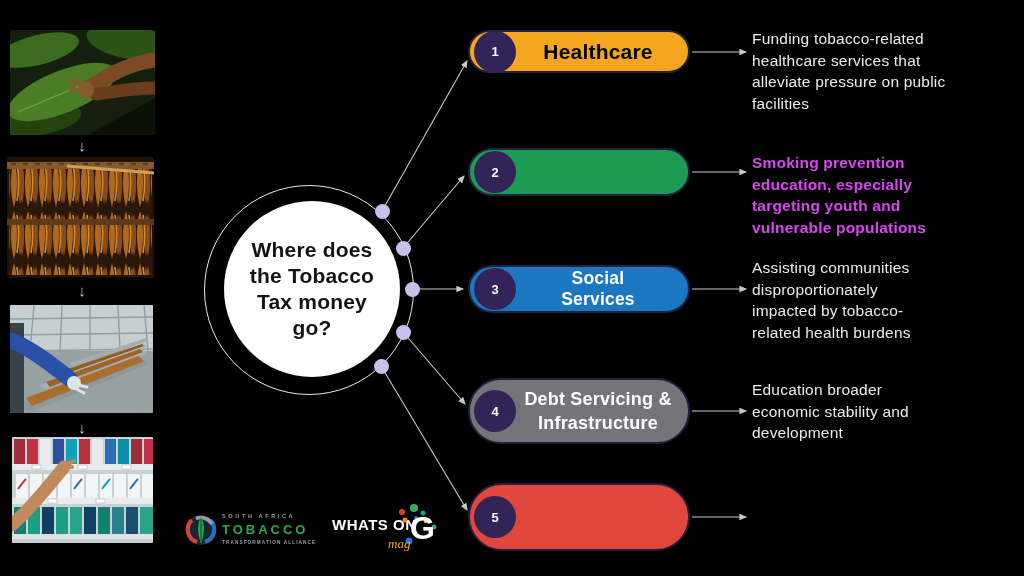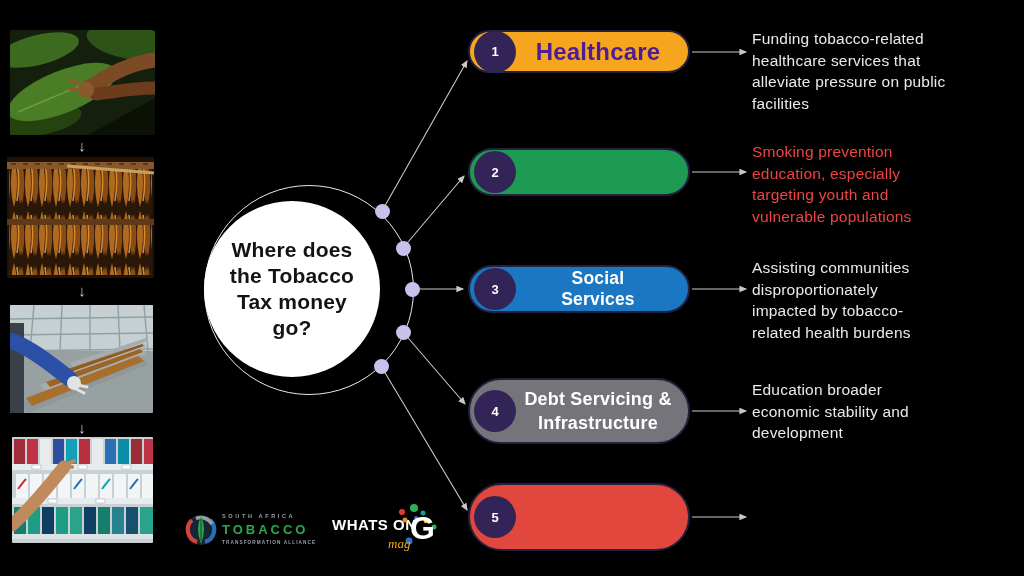--- a/index.html
+++ b/index.html
@@ -4,21 +4,21 @@
 <style>
   html,body{margin:0;padding:0;background:#000;}
   .stage{position:relative;width:1024px;height:576px;background:#000;overflow:hidden;
          font-family:"Liberation Sans",sans-serif;}
   .photo{position:absolute;overflow:hidden;border-radius:1px;}
   .photo svg{display:block;}
   .down-arrow{position:absolute;color:#cfcfcf;font-size:15px;line-height:15px;width:16px;text-align:center;}
   
   .hub-ring{position:absolute;left:204px;top:185px;width:208px;height:208px;border:1px solid #e9e9e9;
             border-radius:50%;}
-  .hub-circle{position:absolute;left:204px;top:201px;width:176px;height:176px;border-radius:50%;
+  .hub-circle{position:absolute;left:224px;top:201px;width:176px;height:176px;border-radius:50%;
               background:#ffffff;display:flex;align-items:center;justify-content:center;}
   .hub-text{font-size:21px;font-weight:bold;color:#131313;line-height:26px;text-align:center;
             white-space:pre-line;letter-spacing:.2px;}
   .dot{position:absolute;width:15px;height:15px;border-radius:50%;}
   
   .connectors{position:absolute;left:0;top:0;z-index:1;}
   .connectors line{stroke-width:1.1;fill:none;}
   
   .pill{position:absolute;left:468px;width:222px;border:2px solid #242040;box-sizing:border-box;
         display:flex;align-items:center;justify-content:center;z-index:2;
@@ -187,21 +187,21 @@
 go?</div>
   </div>
   <div class="dot" style="left: 375px; top: 204px; background: rgb(199, 193, 238);"></div>
   <div class="dot" style="left: 396px; top: 241px; background: rgb(199, 193, 238);"></div>
   <div class="dot" style="left: 405px; top: 282px; background: rgb(199, 193, 238);"></div>
   <div class="dot" style="left: 396px; top: 325px; background: rgb(199, 193, 238);"></div>
   <div class="dot" style="left: 374px; top: 359px; background: rgb(199, 193, 238);"></div>
 
   <div class="pill" style="top: 30px; height: 43px; border-radius: 22px; background: rgb(246, 165, 31); border-color: rgb(36, 32, 64);">
     <div class="badge" style="background: rgb(51, 36, 87);">1</div>
-    <div class="pill-label" style="font-size: 24px; line-height: 22px; color: #4c1d95;">Healthcare</div>
+    <div class="pill-label" style="font-size: 21px; line-height: 22px; color: #000000;">Healthcare</div>
   </div>
 
   <div class="pill" style="top: 148px; height: 48px; border-radius: 24px; background: rgb(30, 155, 83); border-color: rgb(36, 32, 64);">
     <div class="badge" style="background: rgb(51, 36, 87);">2</div>
   </div>
 
   <div class="pill" style="top: 265px; height: 48px; border-radius: 24px; background: rgb(27, 119, 194); border-color: rgb(36, 32, 64);">
     <div class="badge" style="background: rgb(51, 36, 87);">3</div>
     <div class="pill-label" style="font-size: 17.5px; line-height: 21px; color: rgb(255, 255, 255); text-align: center;">Social
 Services</div>
@@ -214,21 +214,21 @@
   </div>
 
   <div class="pill" style="top: 483px; height: 68px; border-radius: 34px; background: rgb(226, 71, 62); border-color: rgb(36, 32, 64);">
     <div class="badge" style="background: rgb(51, 36, 87);">5</div>
   </div>
 
   <div class="desc" style="top: 28px; color: rgb(234, 234, 234);">Funding tobacco-related
 healthcare services that
 alleviate pressure on public
 facilities</div>
-  <div class="desc" style="top: 141px; color: #ef4444;">Smoking prevention
+  <div class="desc" style="top: 152px; color: #d946ef; font-weight: bold;">Smoking prevention
 education, especially
 targeting youth and
 vulnerable populations</div>
   <div class="desc" style="top: 257px; color: rgb(234, 234, 234);">Assisting communities
 disproportionately
 impacted by tobacco-
 related health burdens</div>
   <div class="desc" style="top: 379px; color: rgb(234, 234, 234);">Education broader
 economic stability and
 development</div>

